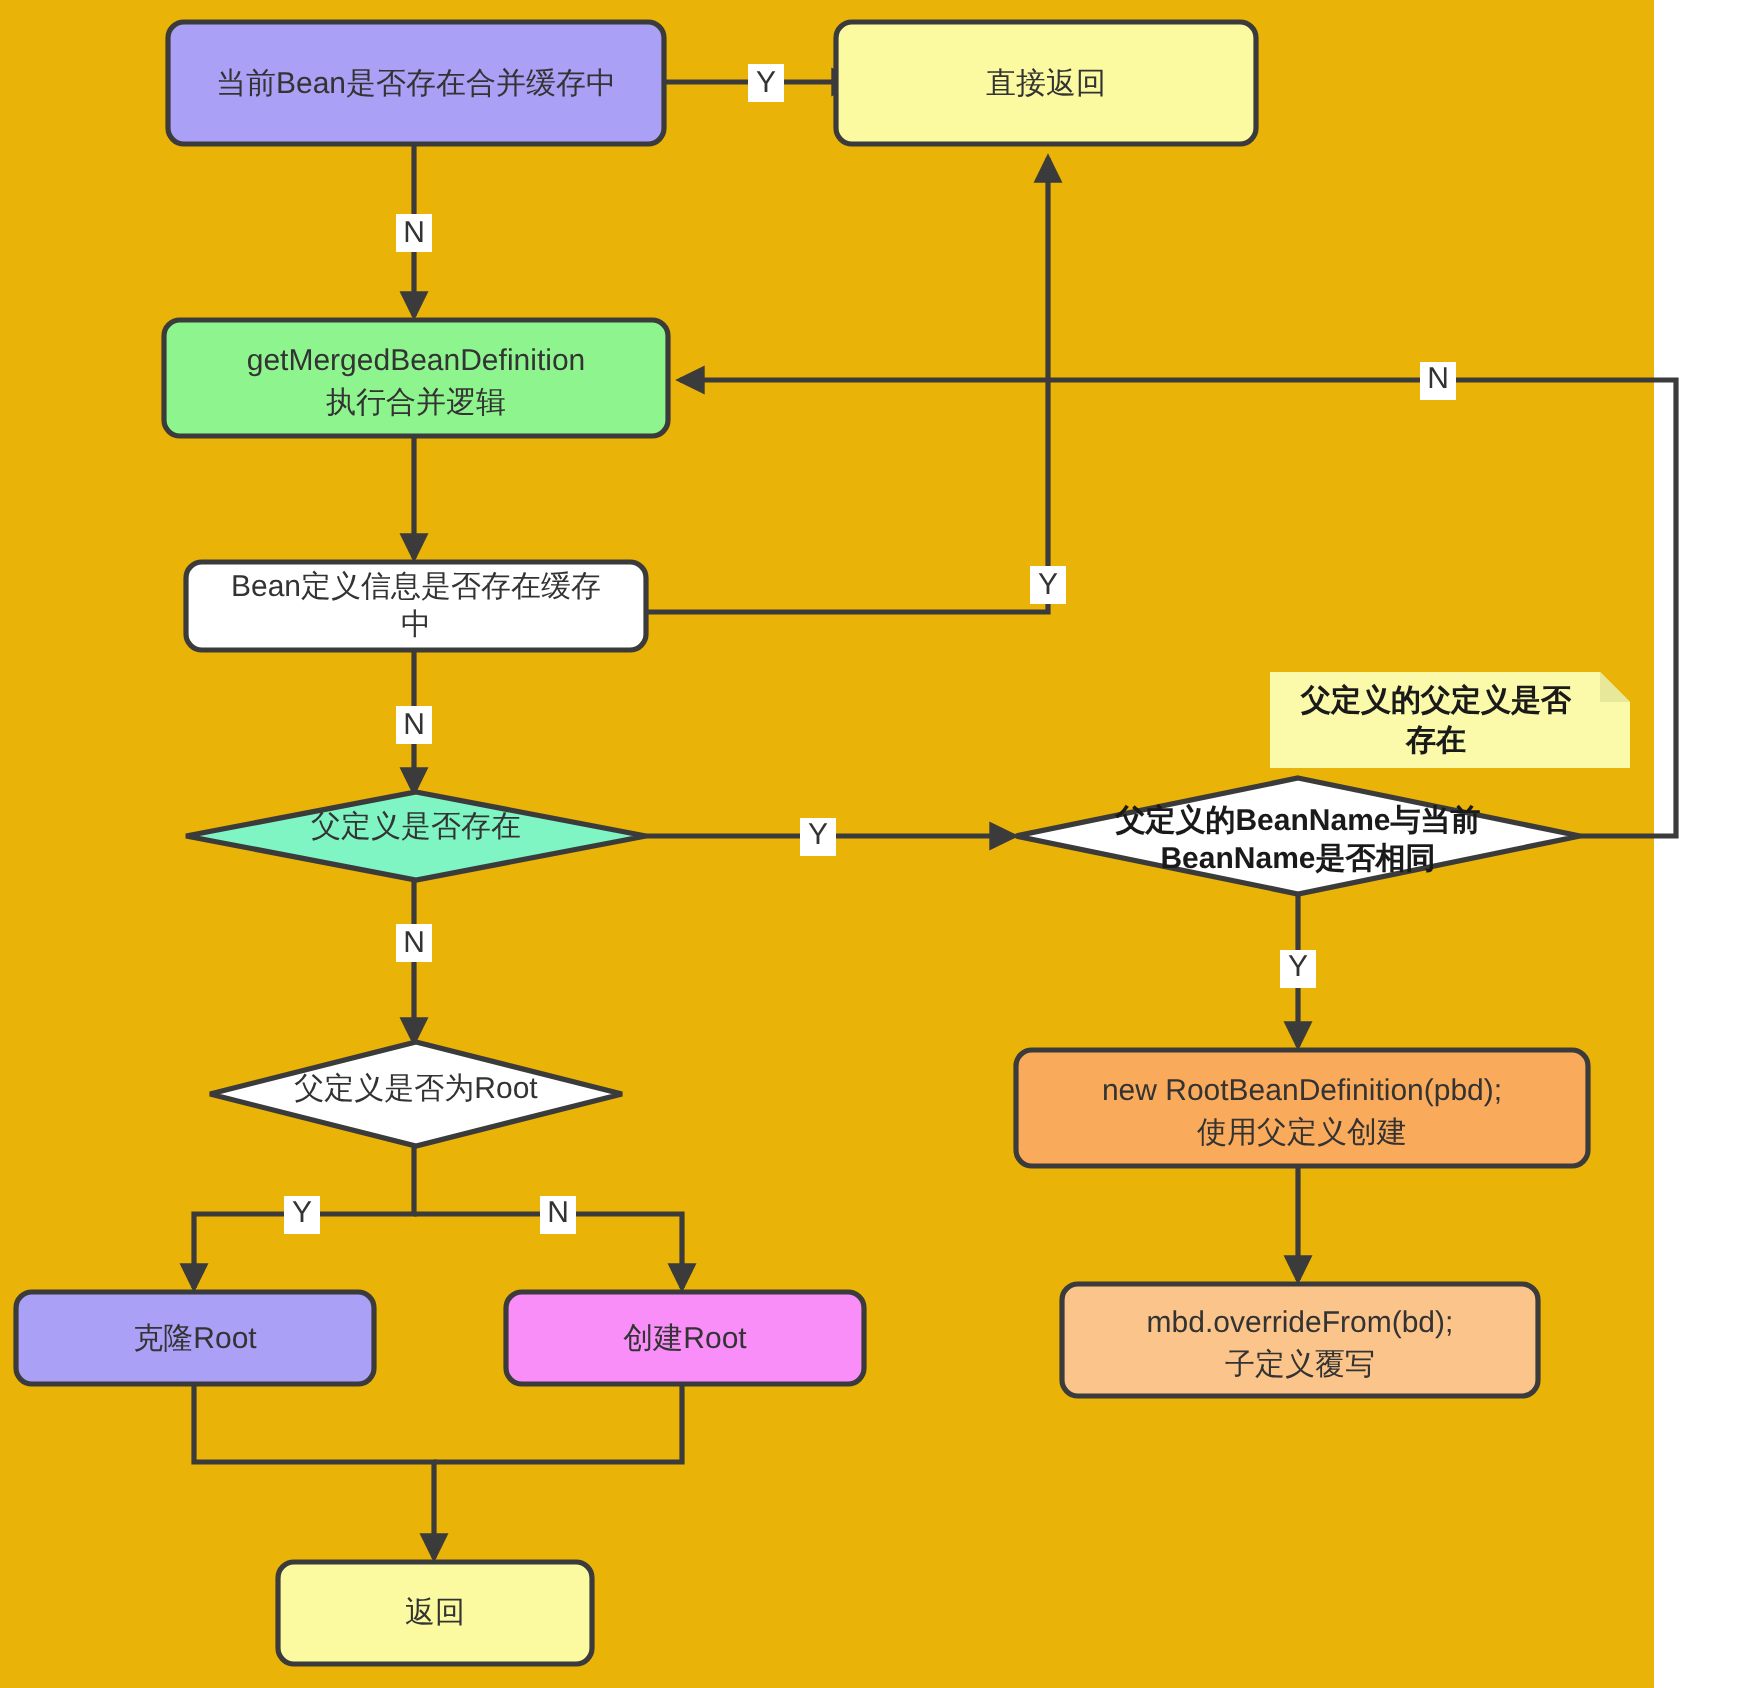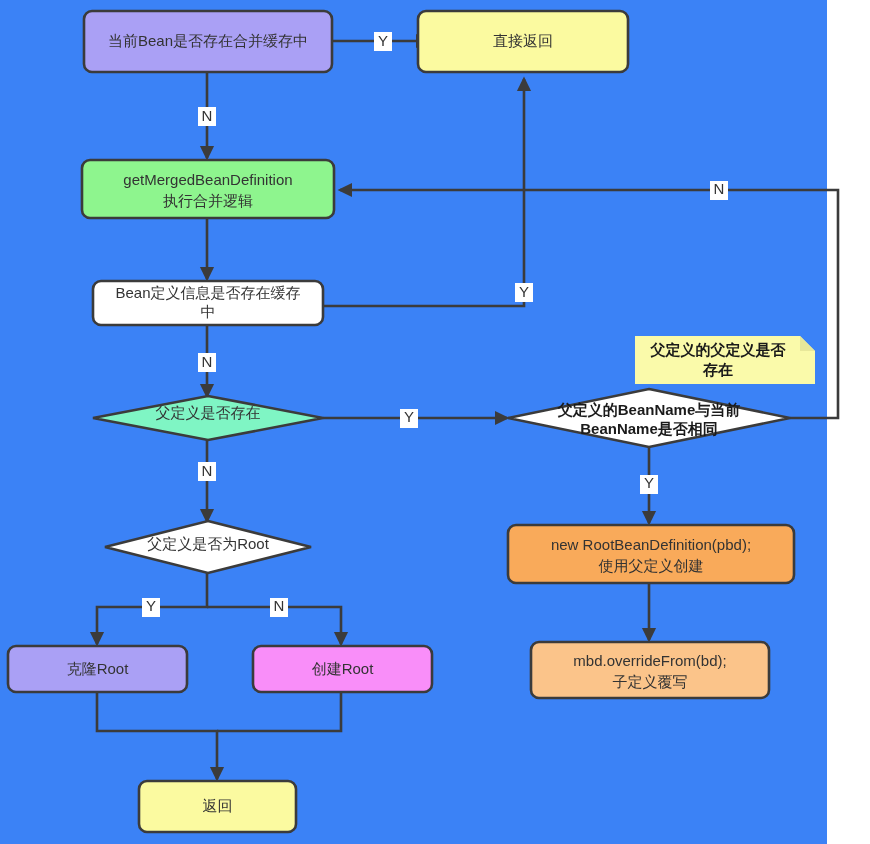--- a/index.html
+++ b/index.html
@@ -10,21 +10,21 @@
   body {
     width: 870px;
     height: 844px;
     font-family: "Liberation Sans", "DejaVu Sans", sans-serif;
     overflow: hidden;
   }
   #diagram-root {
     position: relative;
     width: 827px;
     height: 844px;
-    background: #3b82f6;
+    background: #eab308;
   }
   svg.flow {
     position: absolute;
     top: 0;
     left: 0;
     width: 870px;
     height: 844px;
   }
   .node-text {
     font-family: "Liberation Sans", "DejaVu Sans", sans-serif;

